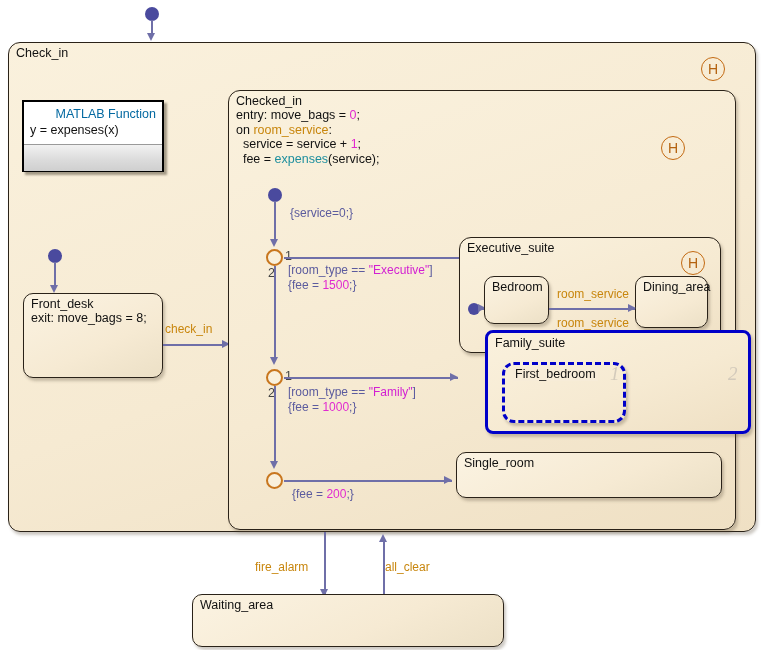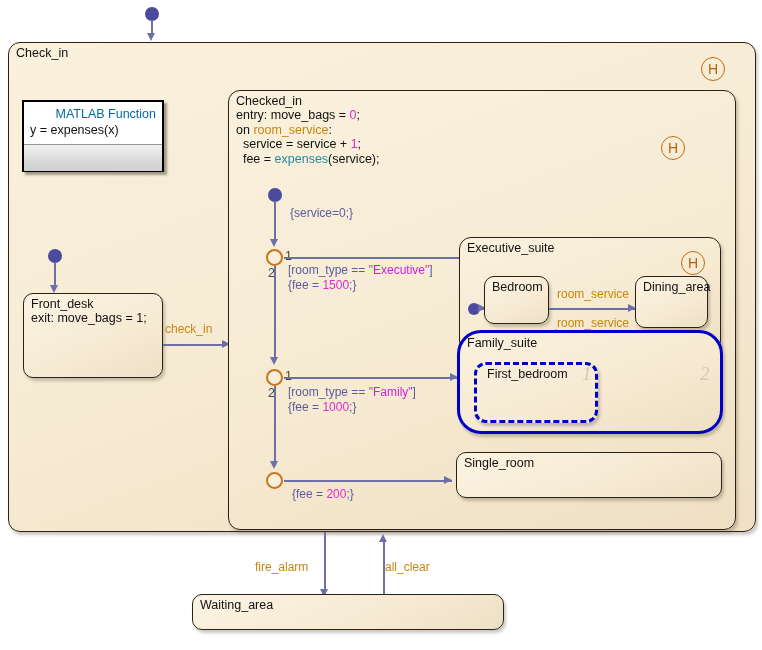--- a/index.html
+++ b/index.html
@@ -44,22 +44,23 @@
     left: 7px;
     top: 17px;
     font-size: 12.5px;
     color: #111;
     white-space: pre;
     line-height: 14.5px;
   }
   
   .state.parallel-parent {
     border: 3px solid #0000c8;
-    border-radius: 24px;
+    border-radius: 8px;
     box-shadow: 2px 3px 3px rgba(90,75,55,0.30);
+    margin-left: 28px;
   }
   .state.parallel-parent > .name { color:#111; }
   .state.parallel {
     position: absolute;
     border: 3px dashed #0000c8;
     border-radius: 12px;
     background: transparent;
     box-sizing: border-box;
   }
   .state.parallel > .name {
@@ -205,21 +206,21 @@
     </div>
     <div class="fcn-bottom"></div>
   </div>
 
   <div class="dot" style="left:48px; top:249px;"></div>
   <div class="line-v" style="left:54px; top:262px; height:27px;"></div>
   <div class="arrow down" style="left:50px; top:285px;"></div>
 
   <div class="state leaf" style="left:23px; top:293px; width:140px; height:85px;">
     <div class="name">Front_desk</div>
-    <div class="body">exit: move_bags = 1;</div>
+    <div class="body">exit: move_bags = 8;</div>
   </div>
 
   <div class="line-h" style="left:163px; top:344px; width:62px;"></div>
   <div class="arrow right" style="left:222px; top:340px;"></div>
   <div class="tlabel ev" style="left:165px; top:322px;">check_in</div>
 
   <div class="state" style="left:228px; top:90px; width:508px; height:440px;">
     <div class="name">Checked_in</div>
     <div class="hist" style="right:50px; top:45px;">
       <span>H</span>
@@ -305,17 +306,17 @@
   </div>
 
   <div class="line-v" style="left:324px; top:532px; height:62px;"></div>
   <div class="arrow down" style="left:320px; top:589px;"></div>
   <div class="tlabel ev" style="left:255px; top:560px;">fire_alarm</div>
 
   <div class="line-v" style="left:383px; top:540px; height:56px;"></div>
   <div class="arrow up" style="left:379px; top:534px;"></div>
   <div class="tlabel ev" style="left:385px; top:560px;">all_clear</div>
 
-  <div class="state leaf" style="left:192px; top:594px; width:312px; height:36px;padding-left:18px;">
+  <div class="state leaf" style="left:192px; top:594px; width:312px; height:53px;padding-left:18px;">
     <div class="name">Waiting_area</div>
   </div>
 
 </div>
 
 </body></html>

